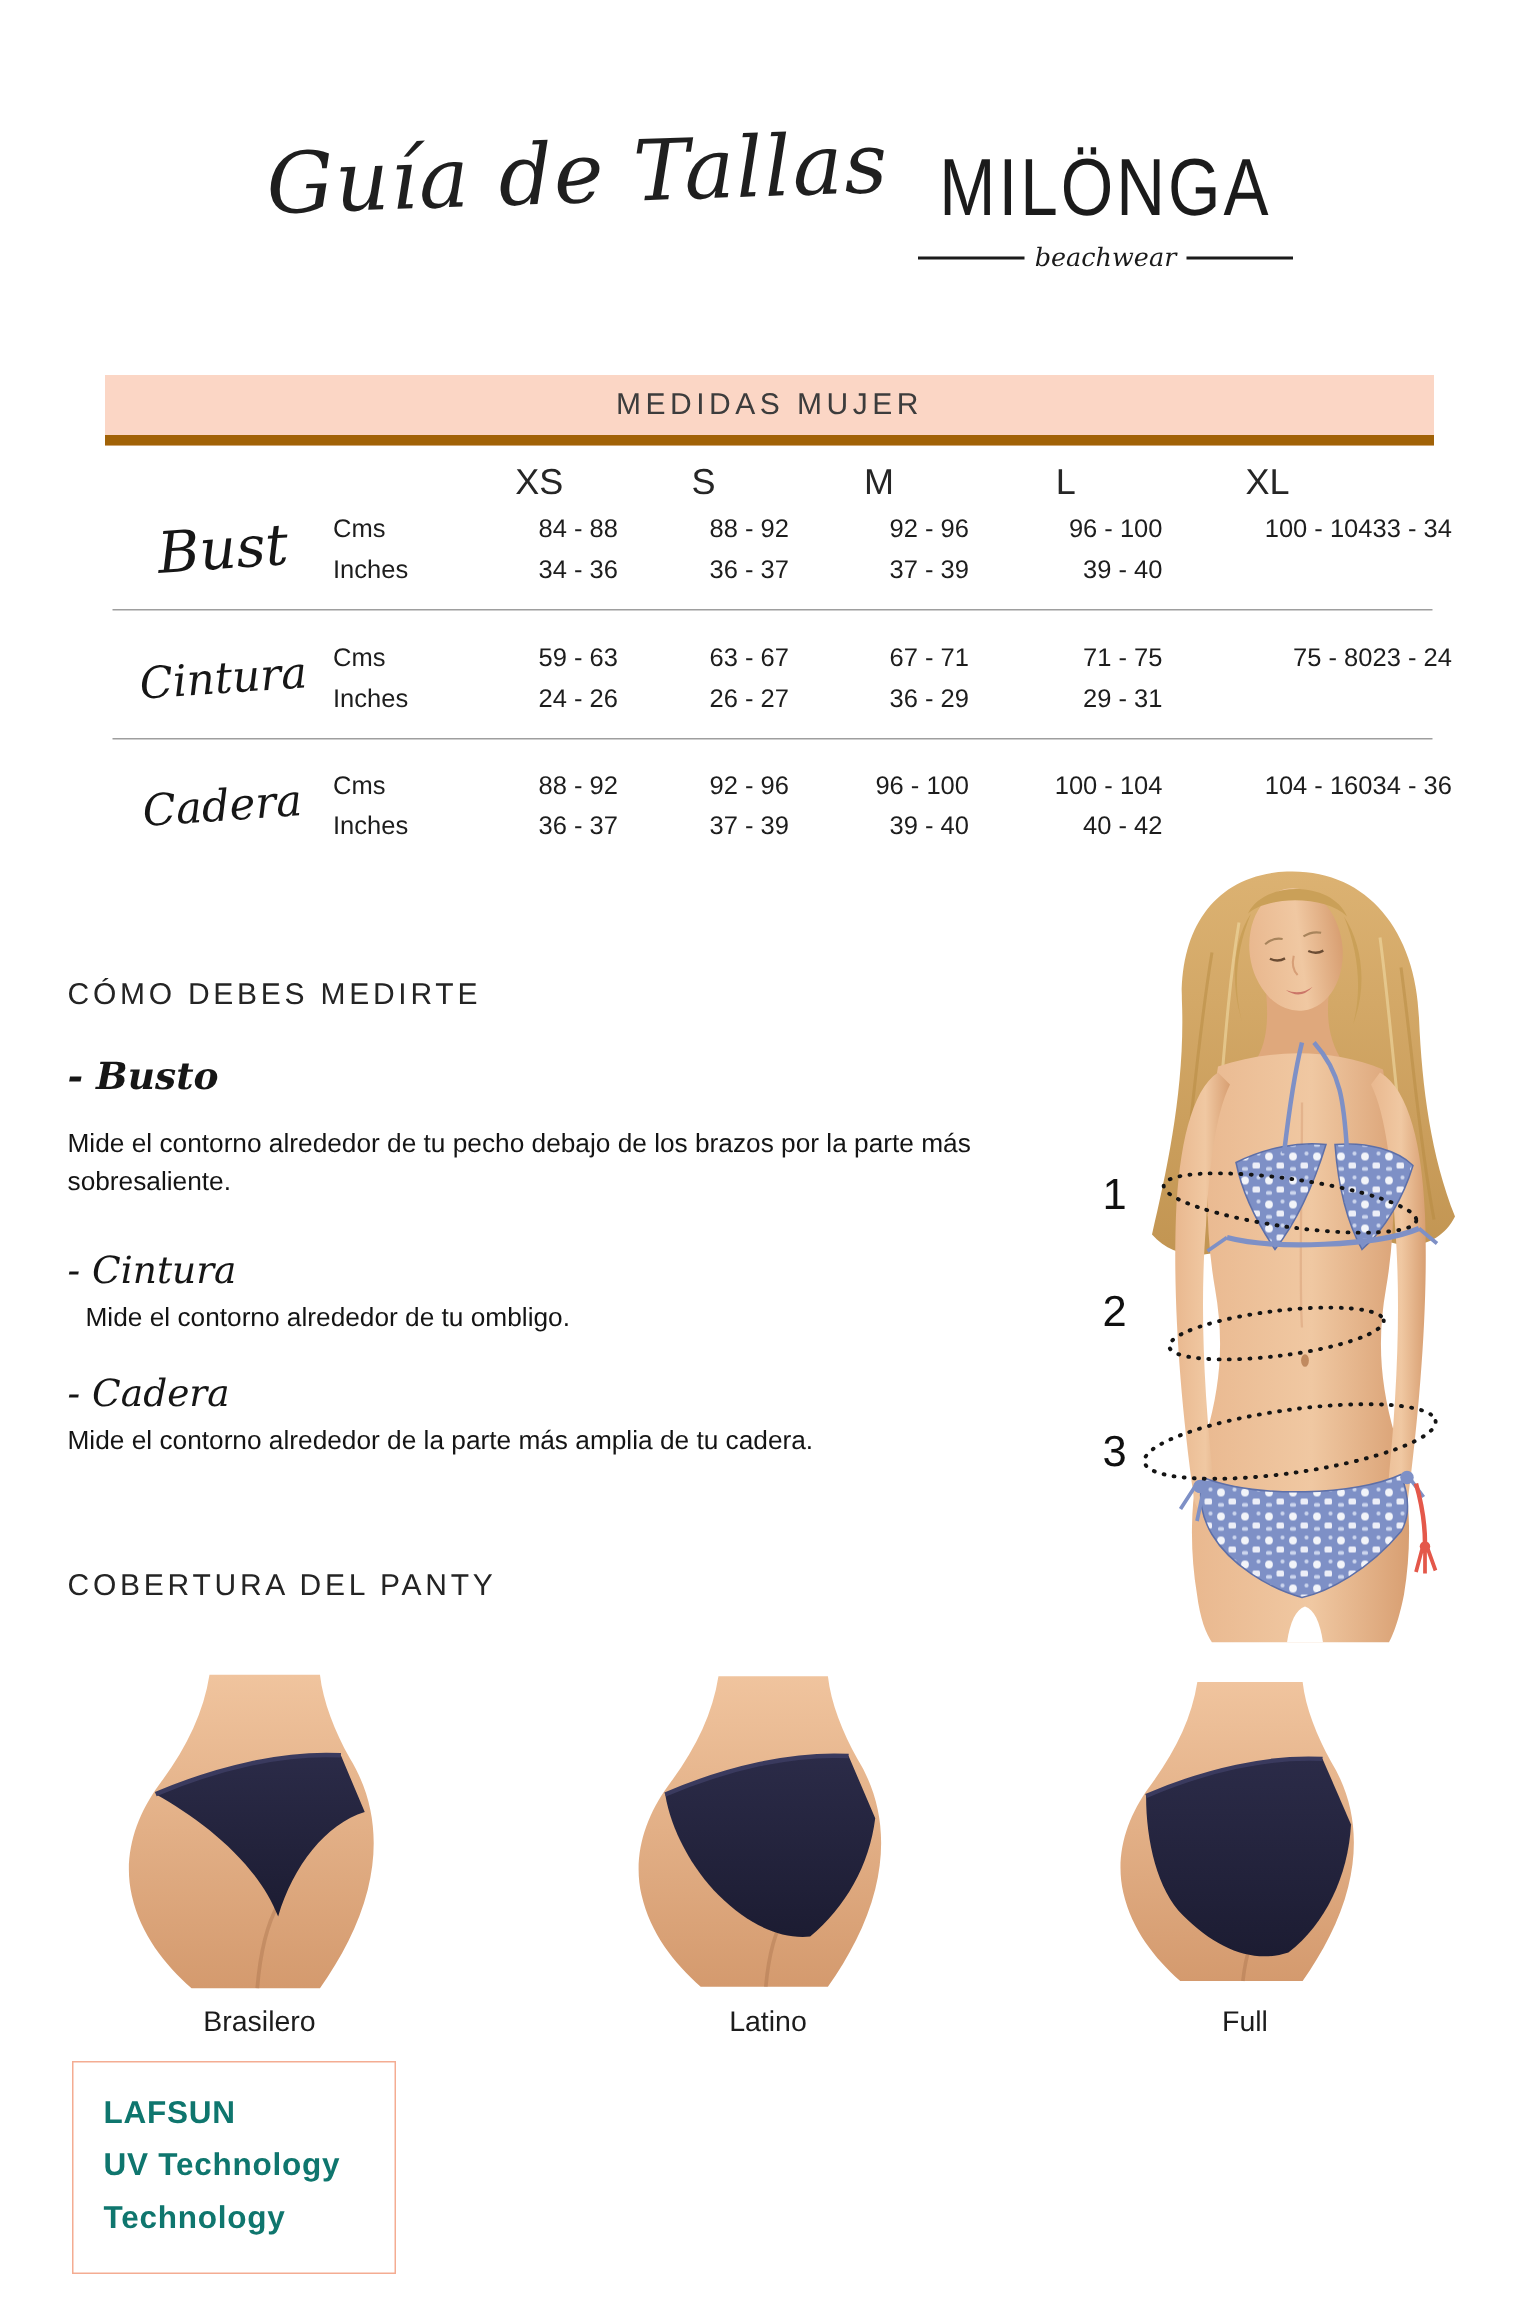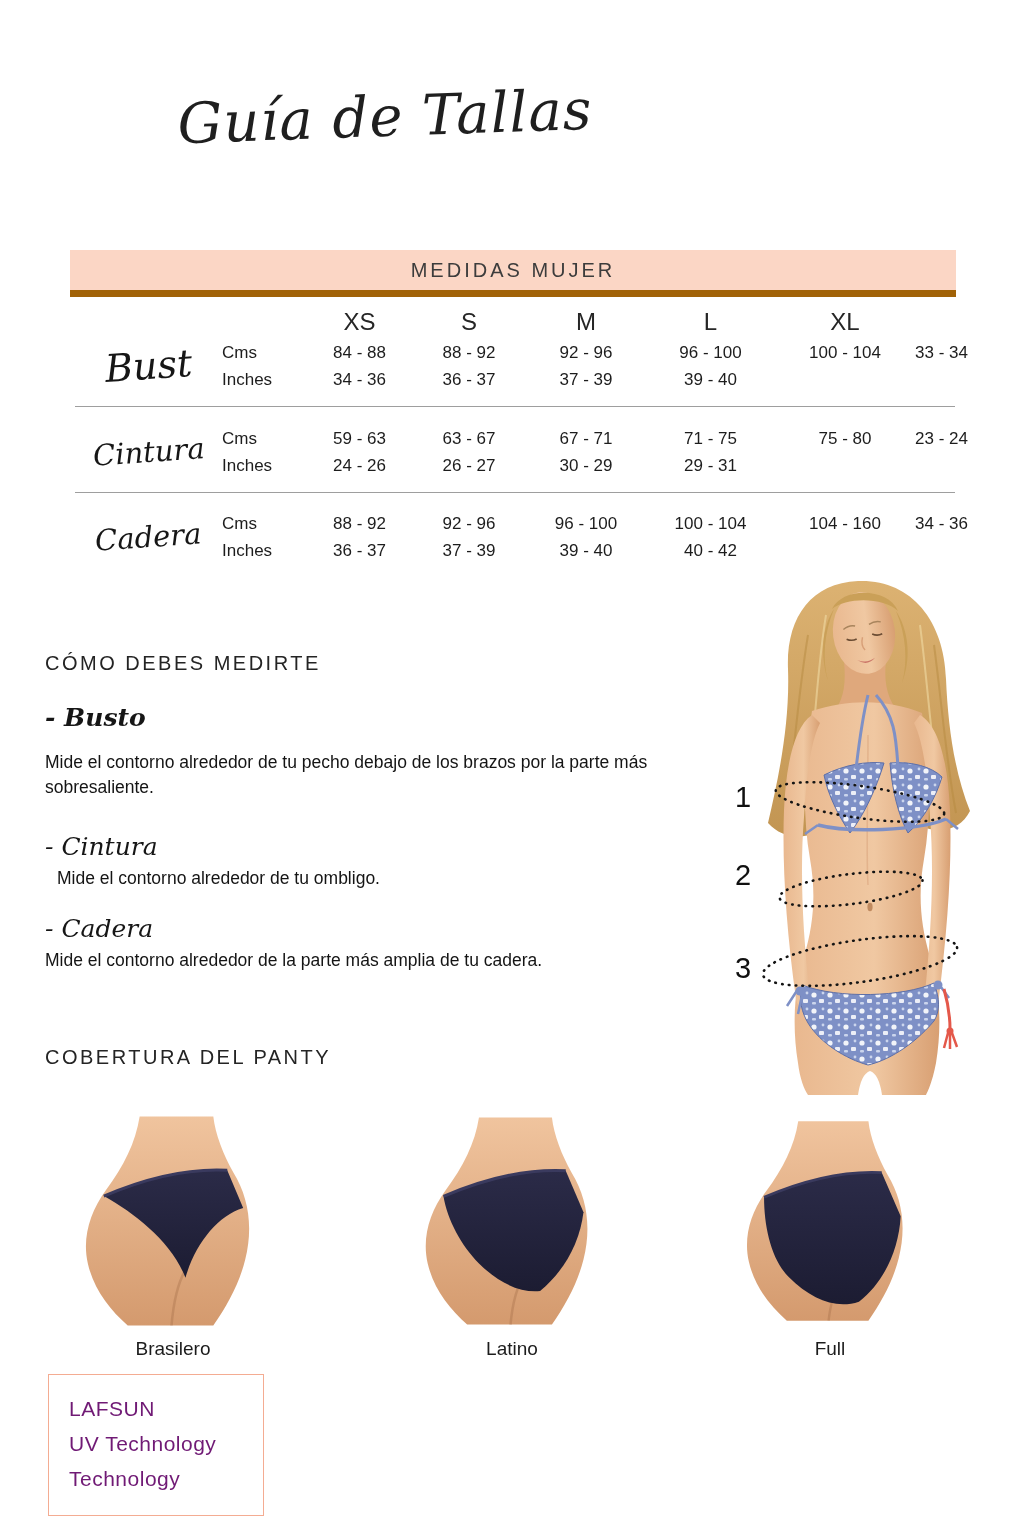--- a/index.html
+++ b/index.html
@@ -30,21 +30,21 @@
   .sizes-row .size-cell{font-size:24px;color:#262626;text-align:center;}
   .sc1{grid-column:3;} .sc2{grid-column:4;} .sc3{grid-column:5;} .sc4{grid-column:6;} .sc5{grid-column:7;}
   .group{position:absolute;left:0;grid-auto-rows:27px;}
   .g-bust{top:44px;} .g-cintura{top:130px;} .g-cadera{top:215px;}
   .script-label{grid-column:1;grid-row:1/3;align-self:center;justify-self:center;
     font-family:"DejaVu Serif",serif;font-style:italic;color:#161616;transform:rotate(-4deg);}
   .script-label.big{font-size:38px;}
   .script-label.med{font-size:29px;}
   .unit{grid-column:2;font-size:17px;align-self:center;color:#1d1d1d;}
   .unit-inches{grid-row:2;grid-column:2;}
-  .val{font-size:17px;text-align:center;align-self:center;color:#1d1d1d;white-space:nowrap;}
+  .val{font-size:17px;text-align:right;align-self:center;color:#1d1d1d;white-space:nowrap;}
   .tdivider{position:absolute;left:0;width:880px;border-top:1px solid #9e9e9e;height:0;}
   .d1{top:111px;} .d2{top:197px;}
 
   
   .sec-heading{font-size:20px;letter-spacing:2.5px;color:#242424;}
   .howto-heading{left:45px;top:652px;}
   .m-label{font-family:"DejaVu Serif",serif;font-style:italic;font-size:25px;color:#161616;}
   .m-text{font-size:17.5px;line-height:1.4;color:#141414;width:660px;}
   .busto-label{left:45px;top:703px;font-weight:bold;}
   .busto-text{left:45px;top:750px;}
@@ -67,21 +67,21 @@
   .pf-latino{left:406px;width:212px;}
   .pf-full{left:728px;width:204px;}
   .panty-label{top:1338px;text-align:center;font-size:19px;color:#1c1c1c;}
   .pl-brasilero{left:66px;width:214px;}
   .pl-latino{left:406px;width:212px;}
   .pl-full{left:728px;width:204px;}
 
   
   .badge{left:48px;top:1374px;width:216px;height:142px;border:1px solid #f4ac92;
     box-sizing:border-box;padding:16px 0 0 20px;}
-  .badge-line{font-size:21px;font-weight:normal;line-height:35px;color:#701a75;letter-spacing:.5px;}
+  .badge-line{font-size:21px;font-weight:bold;line-height:35px;color:#0f766e;letter-spacing:.5px;}
 </style>
 </head>
 <body>
 
 <div class="sheet">
 
   <svg width="0" height="0" style="position:absolute" aria-hidden="true">
     <defs>
       <linearGradient id="skinGrad" x1="0" y1="0" x2="0" y2="1">
         <stop offset="0" stop-color="#f0c49e"></stop>
@@ -104,20 +104,28 @@
         <rect width="16" height="16" fill="#7e90c6"></rect>
         <circle cx="4" cy="4" r="2.6" fill="#ffffff" opacity=".9"></circle>
         <rect x="9" y="8" width="5" height="4" rx="1" fill="#ffffff" opacity=".85"></rect>
         <circle cx="13" cy="2" r="1.4" fill="#dfe6f6" opacity=".8"></circle>
         <rect x="2" y="11" width="4" height="2.5" rx="1" fill="#dfe6f6" opacity=".8"></rect>
       </pattern>
     </defs>
   </svg>
 
   <div class="abs script-title">Guía de Tallas</div>
+  <div class="abs brand">
+    <div class="brand-name">MILÖNGA</div>
+    <div class="brand-sub">
+      <span class="rule"></span>
+      <span class="sub-text">beachwear</span>
+      <span class="rule"></span>
+    </div>
+  </div>
 
   <div class="abs banner">MEDIDAS MUJER</div>
 
   <div class="abs size-table">
 
     <div class="tgrid sizes-row">
       <span class="size-cell sc1">XS</span>
       <span class="size-cell sc2">S</span>
       <span class="size-cell sc3">M</span>
       <span class="size-cell sc4">L</span>
@@ -147,21 +155,21 @@
       <span class="unit">Cms</span>
       <span class="val">59 - 63</span>
       <span class="val">63 - 67</span>
       <span class="val">67 - 71</span>
       <span class="val">71 - 75</span>
       <span class="val">75 - 80</span>
       <span class="unit unit-inches">Inches</span>
       <span class="val">23 - 24</span>
       <span class="val">24 - 26</span>
       <span class="val">26 - 27</span>
-      <span class="val">30 - 29</span>
+      <span class="val">36 - 29</span>
       <span class="val">29 - 31</span>
     </div>
 
     <div class="tdivider d2"></div>
 
     <div class="tgrid group g-cadera">
       <span class="script-label med">Cadera</span>
       <span class="unit">Cms</span>
       <span class="val">88 - 92</span>
       <span class="val">92 - 96</span>

